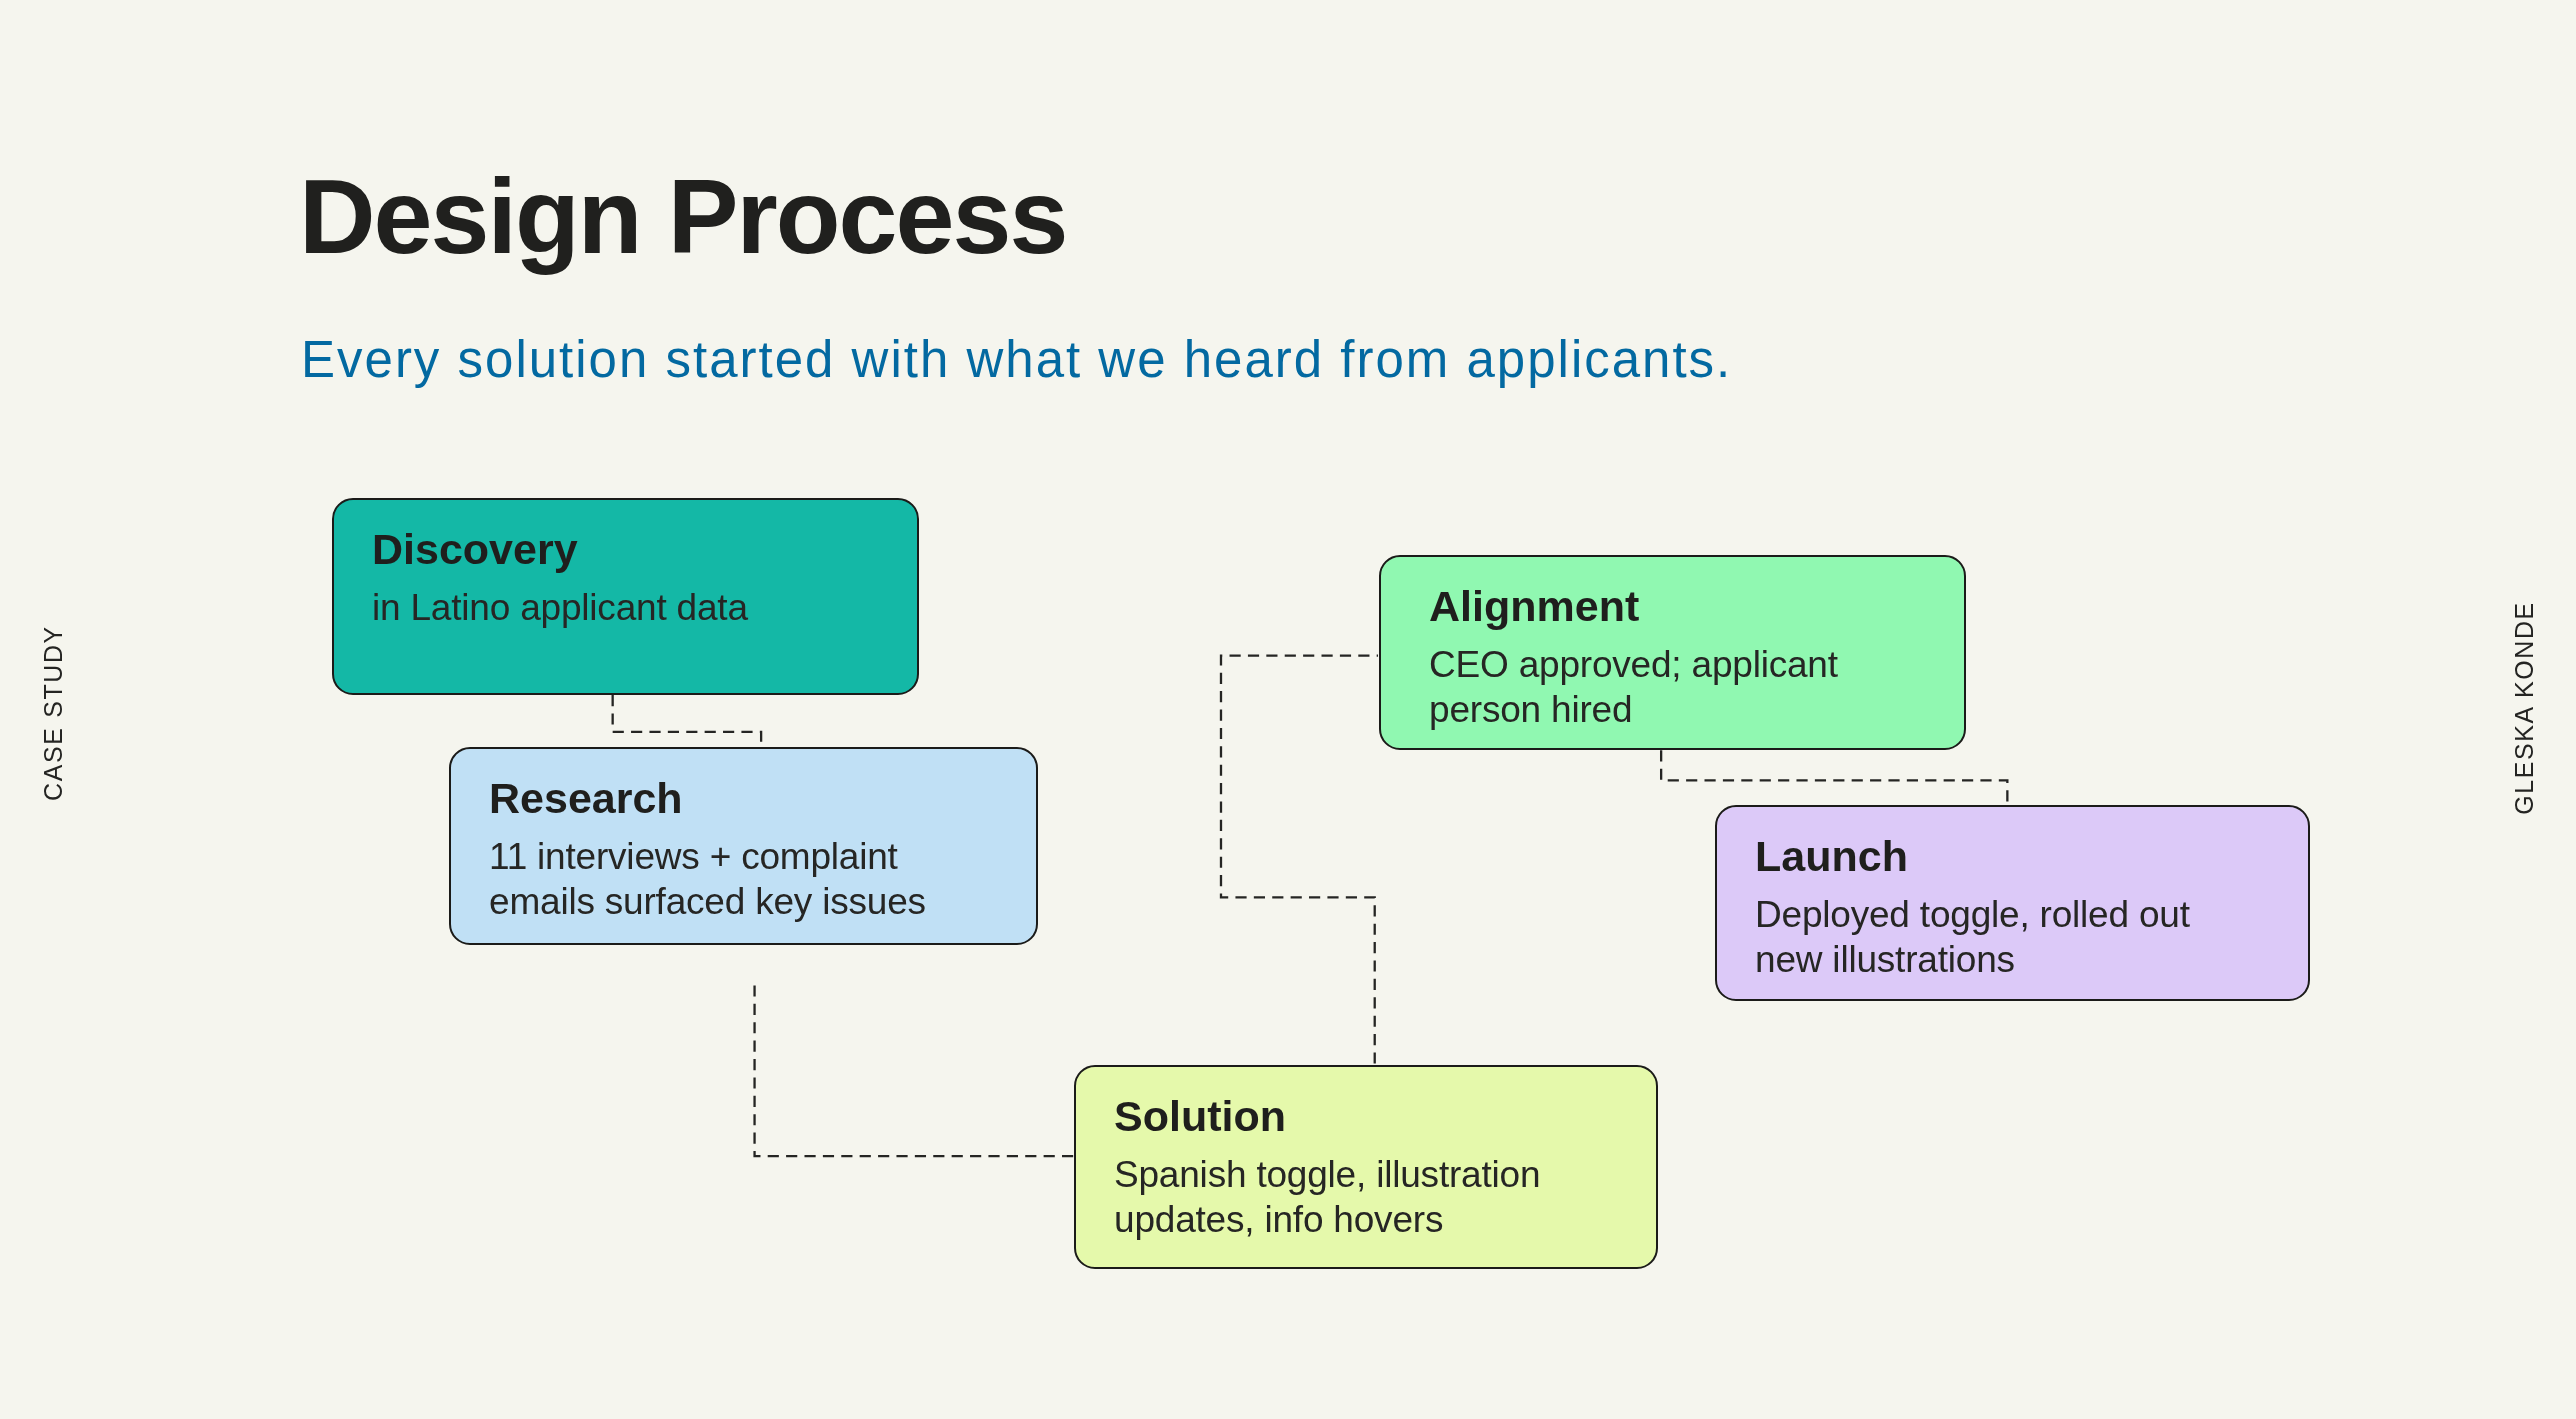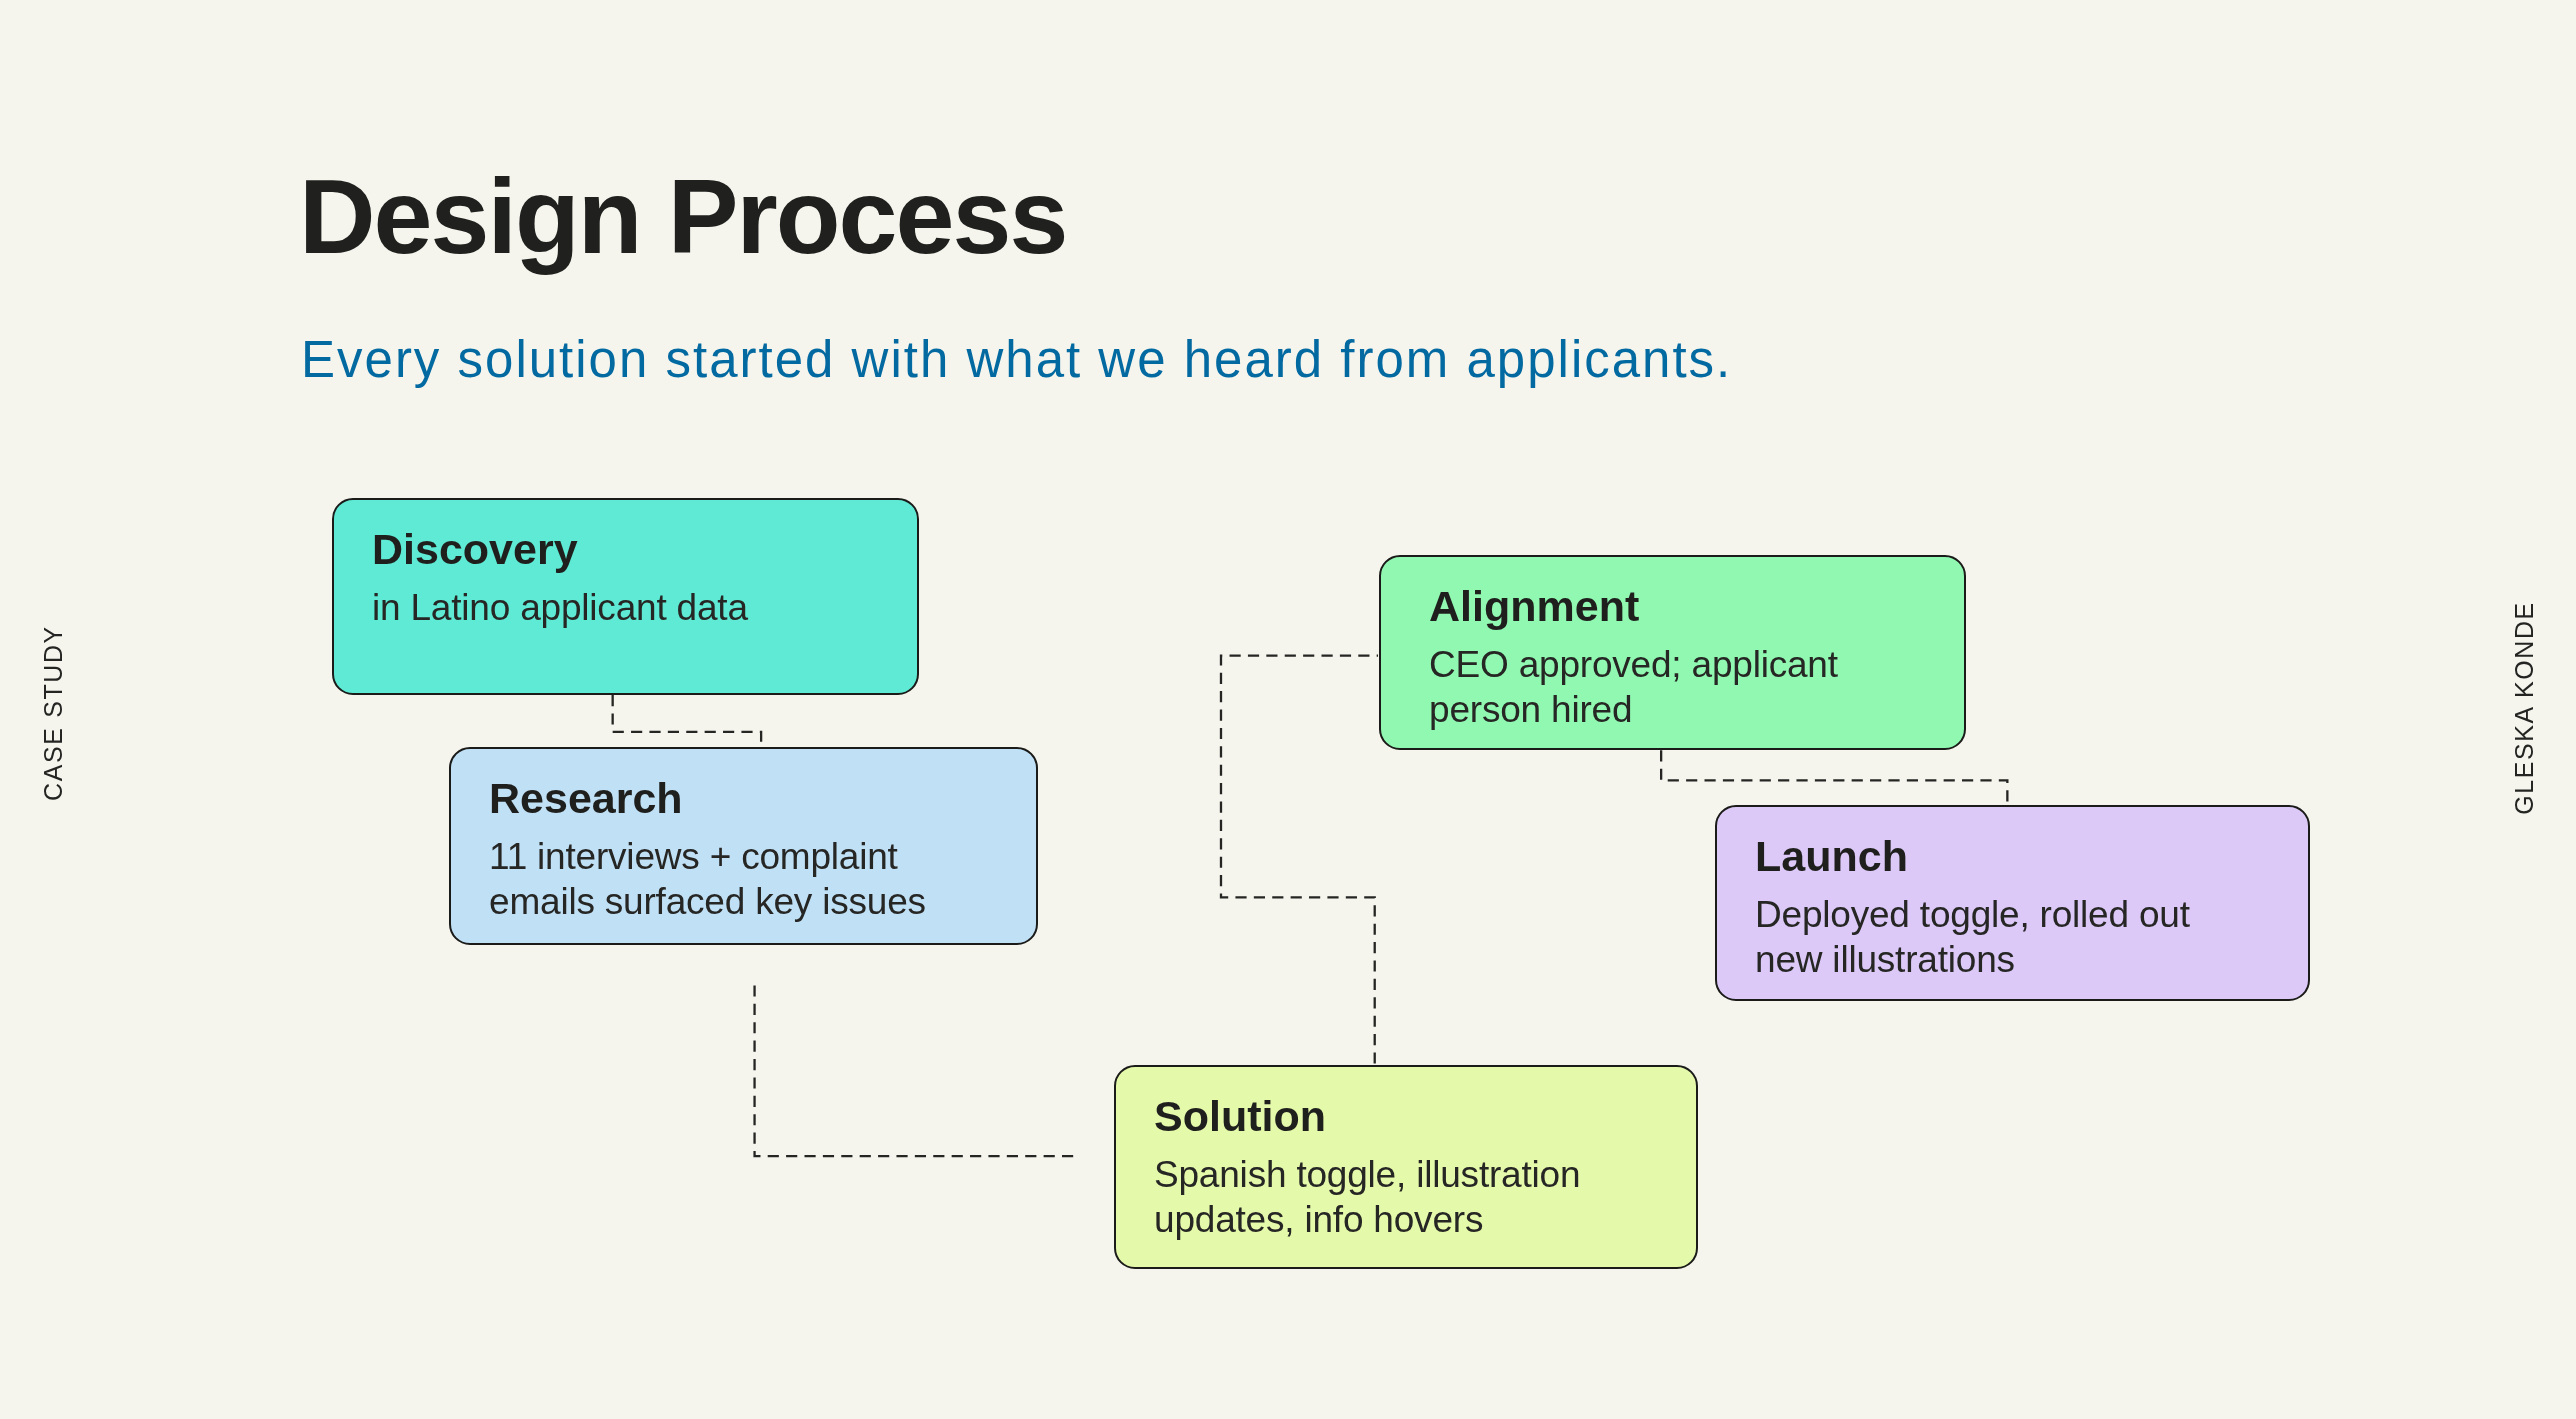--- a/index.html
+++ b/index.html
@@ -48,21 +48,21 @@
     font-size:43px;font-weight:800;letter-spacing:0px;
     color:#1F1F1D;white-space:nowrap;
   }
   .card .line{
     font-size:37px;font-weight:400;line-height:1.22;
     letter-spacing:-0.2px;color:#262624;white-space:nowrap;
   }
 
   .card.discovery{left:332px;top:498px;width:587px;height:197px;}
   .card.research{left:449px;top:747px;width:589px;height:198px;}
-  .card.solution{left:1074px;top:1065px;width:584px;height:204px;margin-left:40px;}
+  .card.solution{left:1074px;top:1065px;width:584px;height:204px;}
   .card.alignment{left:1379px;top:555px;width:587px;height:195px;padding-left:48px;}
   .card.launch{left:1715px;top:805px;width:595px;height:196px;}
 </style>
 </head>
 <body style="background-color: rgb(245, 245, 238);">
 
 <div class="stage">
 
   <svg class="connectors" width="2576" height="1419" viewBox="0 0 3920 2160">
     <path d="M 932 1058 L 932 1114 L 1158 1114 L 1158 1196" stroke="#252523"></path>
@@ -70,21 +70,21 @@
     <path d="M 2092 1619 L 2092 1366 L 1858 1366 L 1858 998 L 2097 998" stroke="#252523"></path>
     <path d="M 2528 1142 L 2528 1188 L 3055 1188 L 3055 1257" stroke="#252523"></path>
   </svg>
 
   <div class="page-title">Design Process</div>
   <div class="page-subtitle">Every solution started with what we heard from applicants.</div>
 
   <div class="side-label left">CASE STUDY</div>
   <div class="side-label right">GLESKA KONDE</div>
 
-  <div class="card discovery" style="background-color: #5eead4;">
+  <div class="card discovery" style="background-color: #14b8a6;">
     <h2>Discovery</h2>
     <div class="line">in Latino applicant data</div>
   </div>
 
   <div class="card research" style="background-color: rgb(192, 224, 245);">
     <h2>Research</h2>
     <div class="line">11 interviews + complaint</div>
     <div class="line">emails surfaced key issues</div>
   </div>
 

